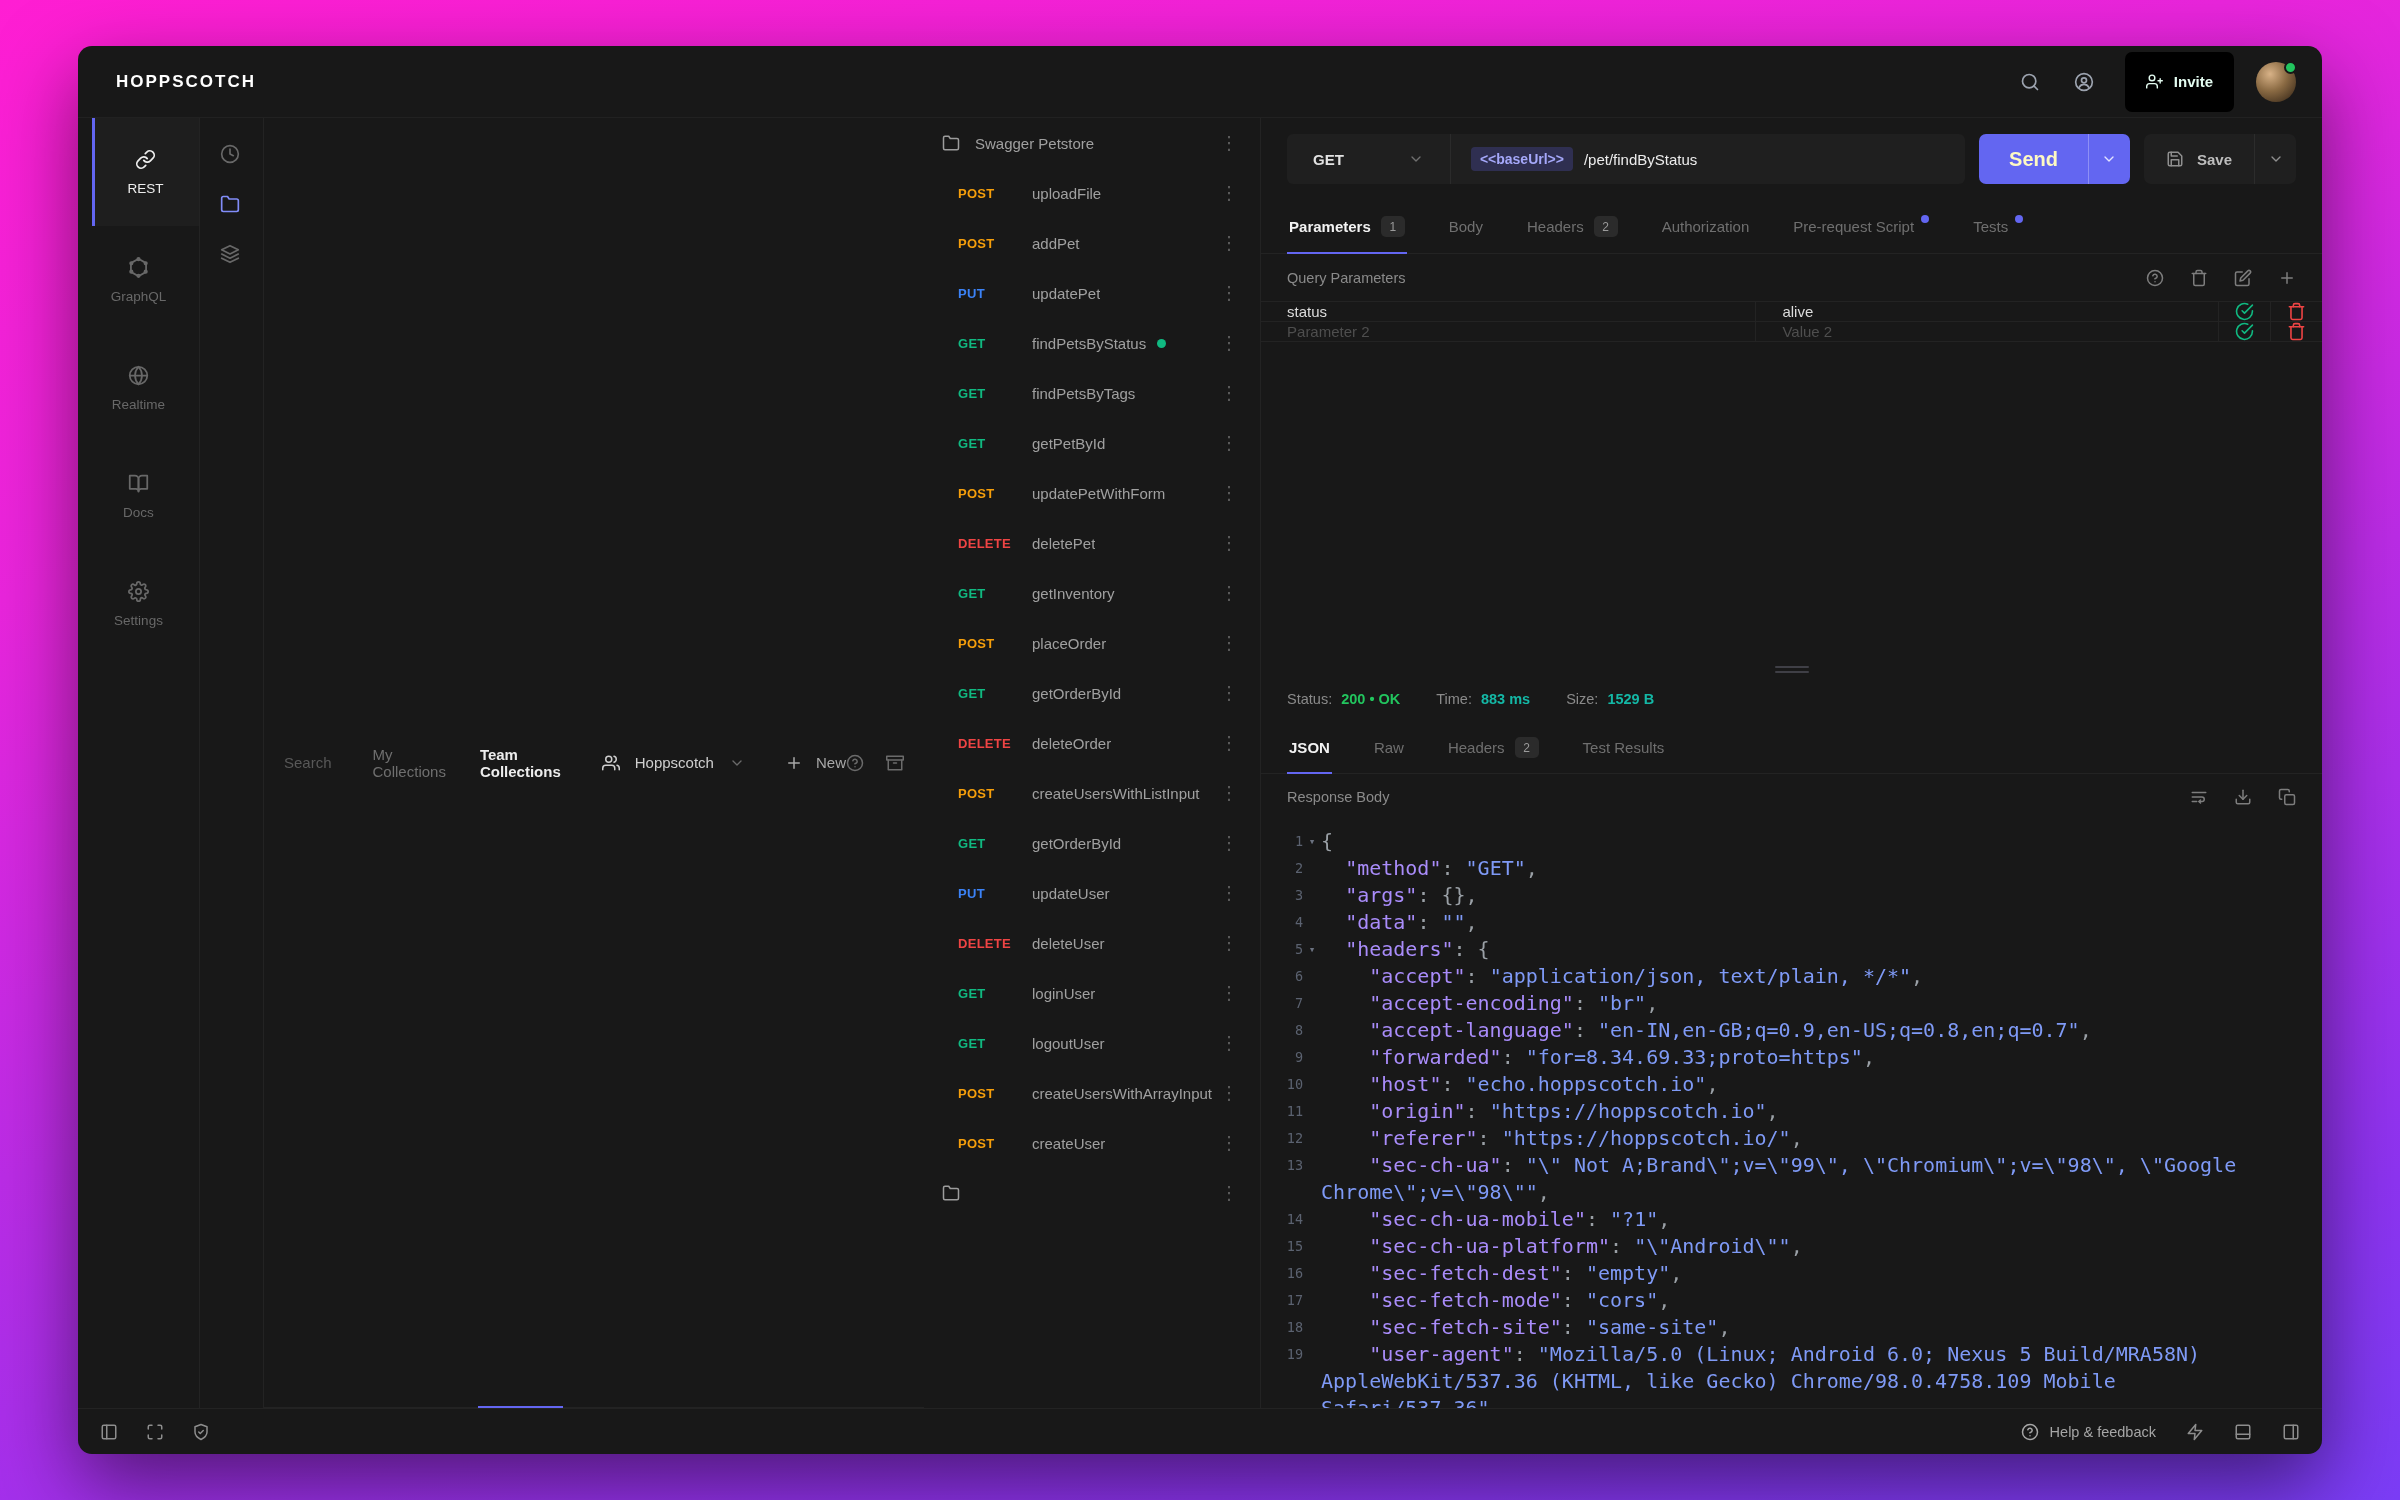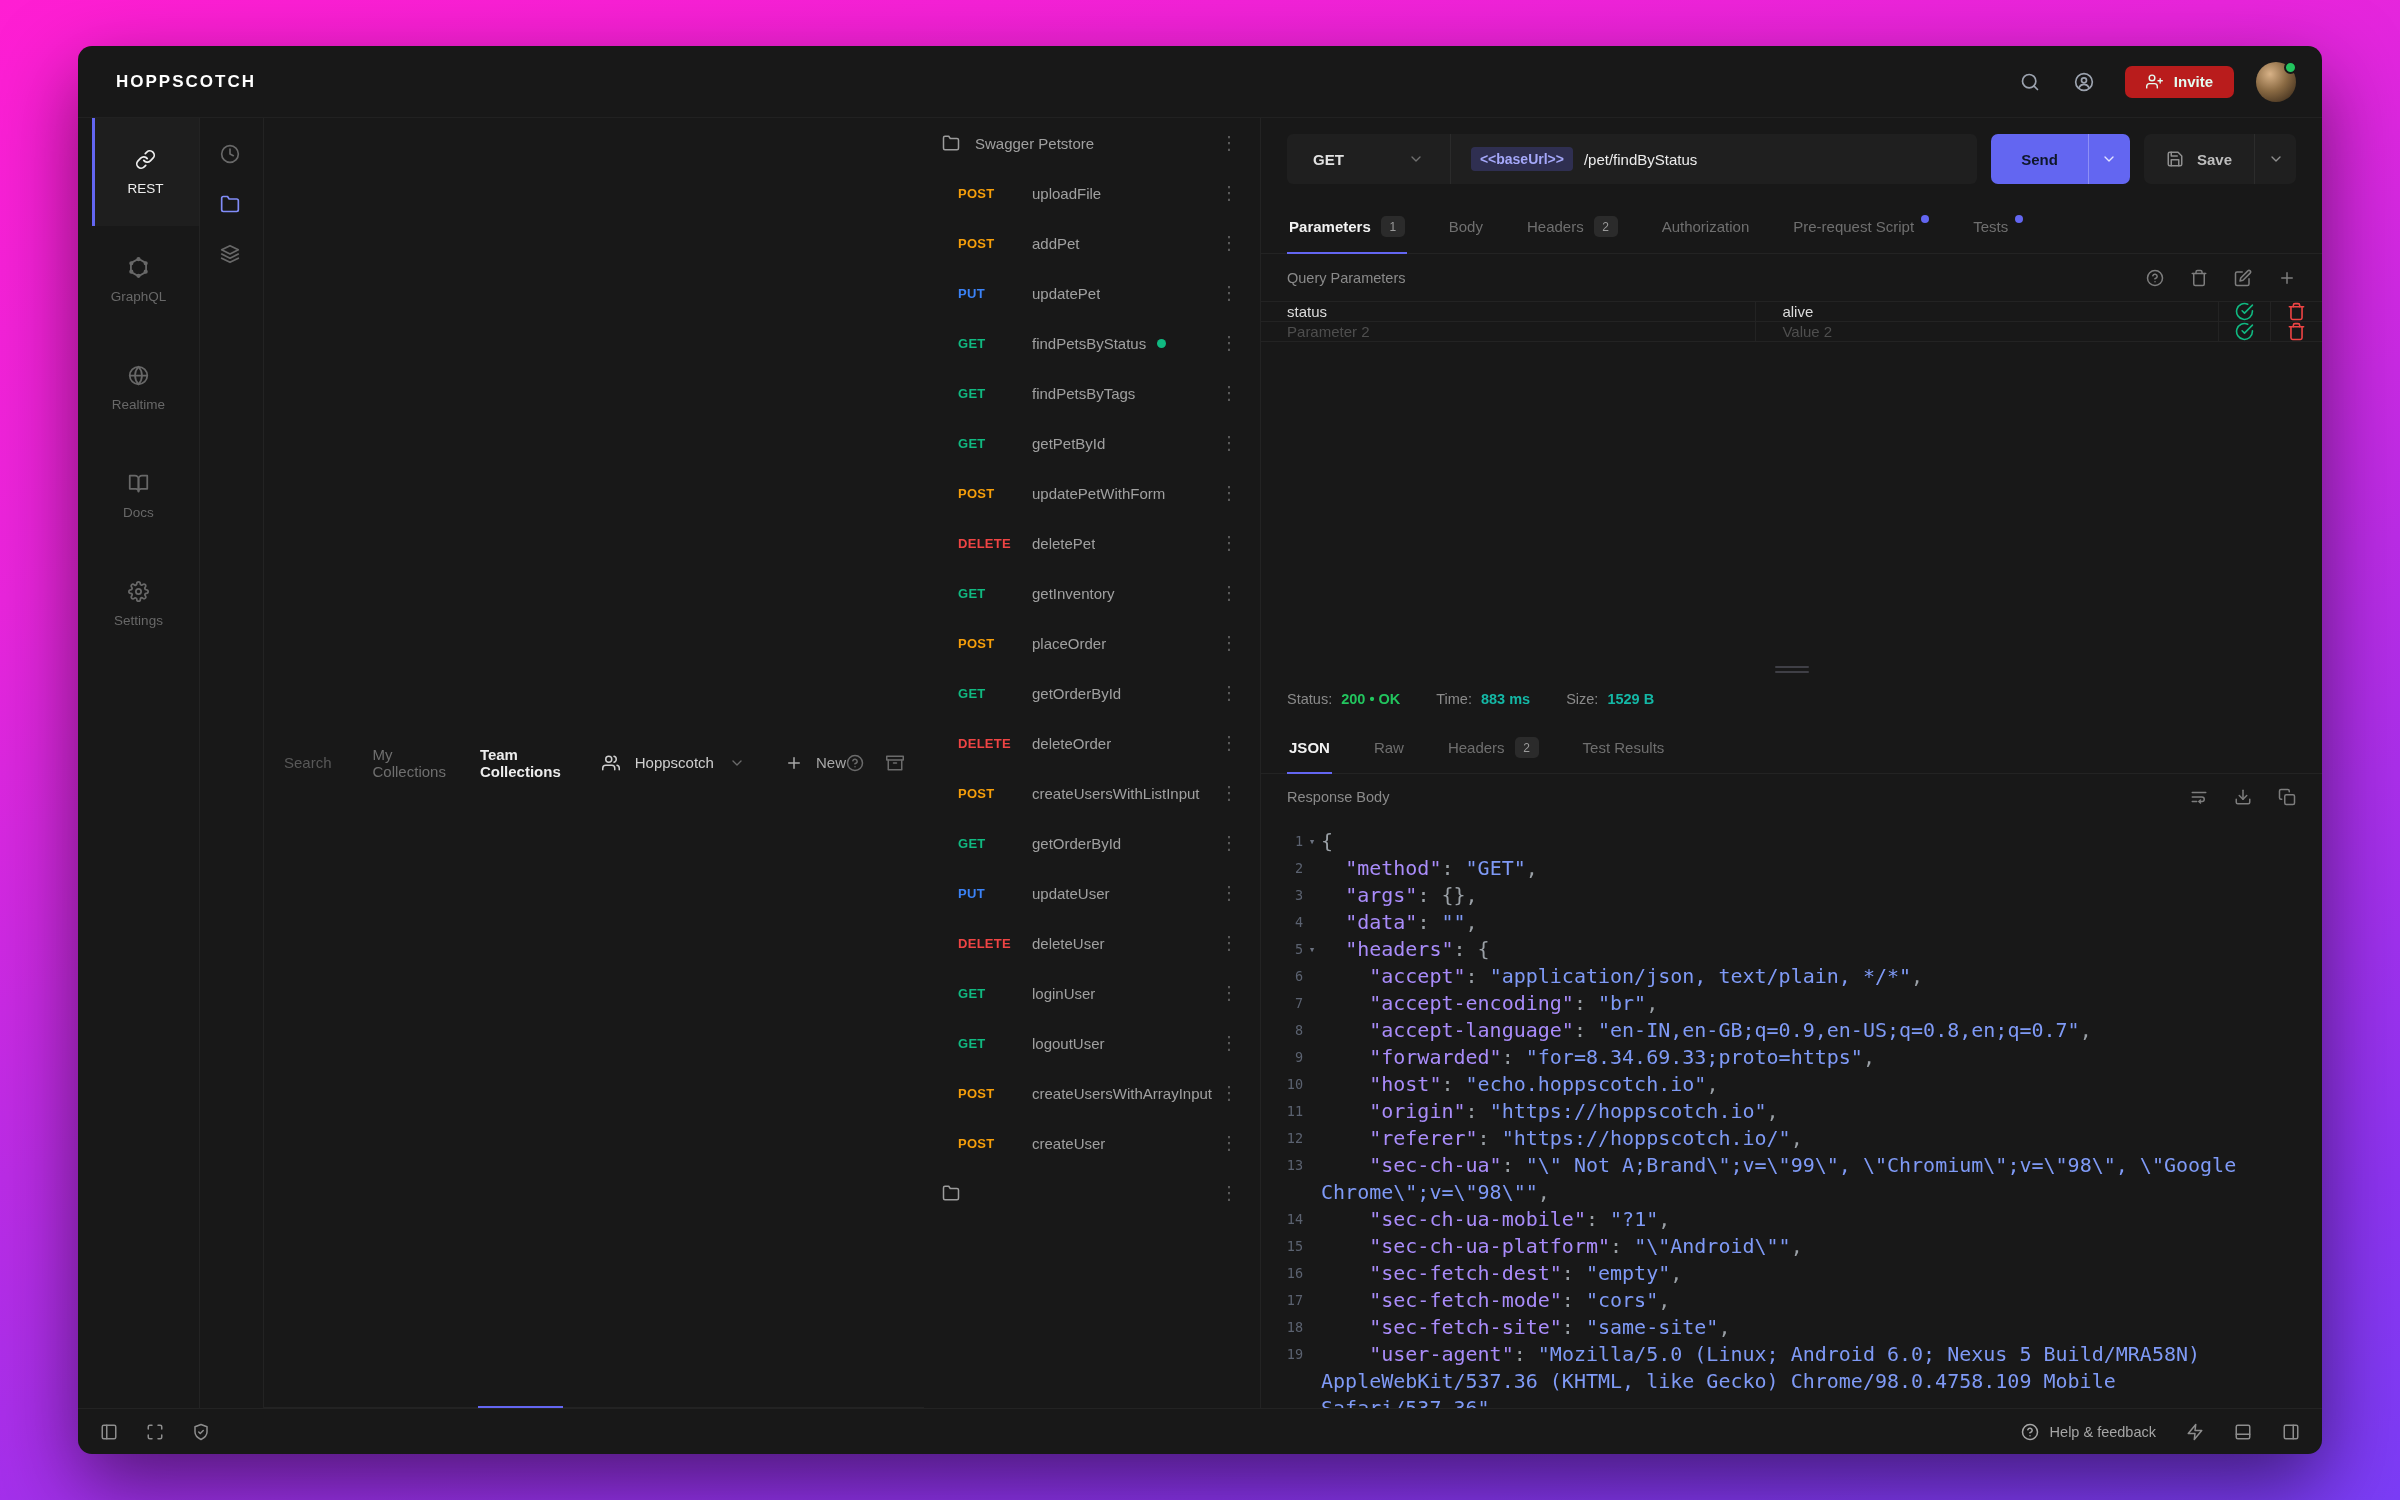--- a/index.html
+++ b/index.html
@@ -16,22 +16,22 @@
   .ic18 svg { width:18px; height:18px; }
   .ic20 svg { width:20px; height:20px; }
 
   
   .topbar { flex:0 0 72px; display:flex; align-items:center; justify-content:space-between;
     padding:0 26px 0 38px; border-bottom:1px solid #212121; }
   .logo { color:#ffffff; font-weight:700; font-size:17px; letter-spacing:2px; }
   .topbar-right { display:flex; align-items:center; gap:8px; }
   .icon-btn { width:46px; height:46px; display:flex; align-items:center; justify-content:center;
     color:#9ca3af; background:transparent; border:none; cursor:pointer; }
-  .invite-btn { display:flex; align-items:center; gap:11px; background:#b91c1c; color:#e3fbf0;
-    border:none; border-radius:7px; height:32px; padding:0 21px; font-size:15px; font-weight:600;
+  .invite-btn { display:flex; align-items:center; gap:11px; background:#000000; color:#e3fbf0;
+    border:none; border-radius:7px; height:60px; padding:0 21px; font-size:15px; font-weight:600;
     margin-left:10px; cursor:pointer; }
   .invite-btn svg { width:17px; height:17px; }
   .avatar { width:40px; height:40px; border-radius:50%; margin-left:14px; position:relative; cursor:pointer;
     background:radial-gradient(circle at 35% 30%,#d8b287 0%,#8a6a43 45%,#4e3a24 80%,#33261a 100%); }
   .avatar-dot { position:absolute; right:-1px; top:-1px; width:13px; height:13px; border-radius:50%;
     background:#22c55e; border:2px solid #181818; }
 
   
   .body-row { flex:1; display:flex; min-height:0; }
 
@@ -79,21 +79,21 @@
   .reqbar { flex:0 0 82px; display:flex; align-items:center; gap:14px; padding:0 26px; }
   .urlbar { flex:1; height:50px; background:#1f1f1f; border-radius:6px; display:flex; align-items:center; min-width:0; }
   .method-sel { display:flex; align-items:center; height:100%; padding:0 26px; gap:64px; background:none; border:none;
     border-right:1px solid #2b2b2b; color:#e2e2e2; font-size:15px; font-weight:600; cursor:pointer; }
   .method-sel .chev { color:#6f6f6f; }
   .url-field { flex:1; display:flex; align-items:center; gap:11px; padding:0 20px; font-size:15px;
     color:#ececec; cursor:text; white-space:nowrap; overflow:hidden; }
   .url-token { background:rgba(99,102,241,.24); color:#a5a8fa; padding:4px 9px; border-radius:4px;
     font-size:14px; font-weight:700; }
   .send-group { display:flex; height:50px; border-radius:7px; overflow:hidden; flex:0 0 auto; }
-  .send-main { background:#6366f1; color:#0f172a; font-size:15px; font-weight:600; border:none; padding:0 30px; cursor:pointer; }
+  .send-main { background:#6366f1; color:#fef9c3; font-size:20px; font-weight:600; border:none; padding:0 30px; cursor:pointer; }
   .send-caret { background:#6366f1; color:#e3e4ff; border:none; border-left:1px solid rgba(255,255,255,.28);
     width:42px; display:flex; align-items:center; justify-content:center; cursor:pointer; }
   .save-group { display:flex; height:50px; border-radius:7px; overflow:hidden; background:#1f1f1f; flex:0 0 auto; }
   .save-main { display:flex; align-items:center; gap:13px; color:#bdbdbd; font-size:15px; font-weight:600;
     border:none; background:none; padding:0 22px; cursor:pointer; }
   .save-main .sic { color:#8f8f8f; }
   .save-caret { width:42px; border:none; background:none; color:#8f8f8f; border-left:1px solid #2c2c2c;
     display:flex; align-items:center; justify-content:center; cursor:pointer; }
 
   .tabs { display:flex; align-items:stretch; border-bottom:1px solid #232323; padding:0 6px; }

